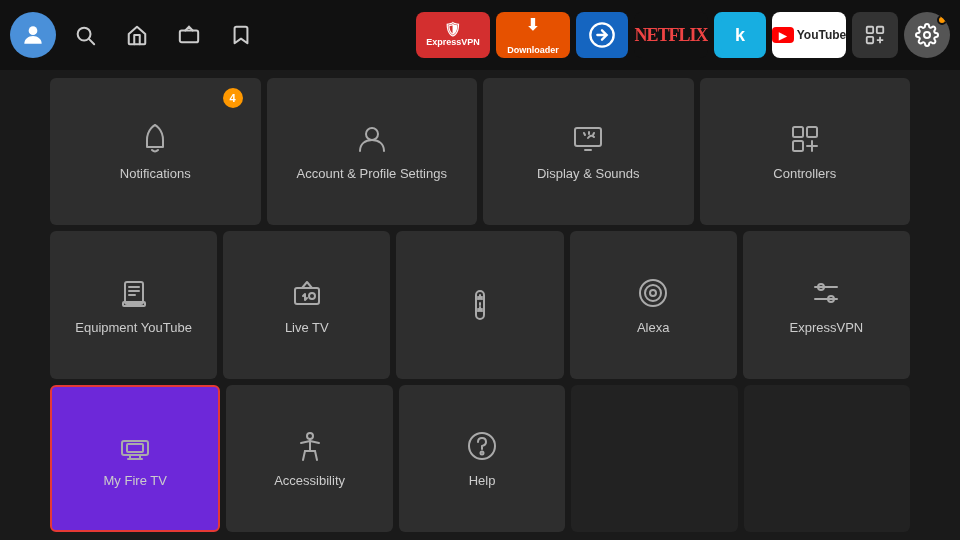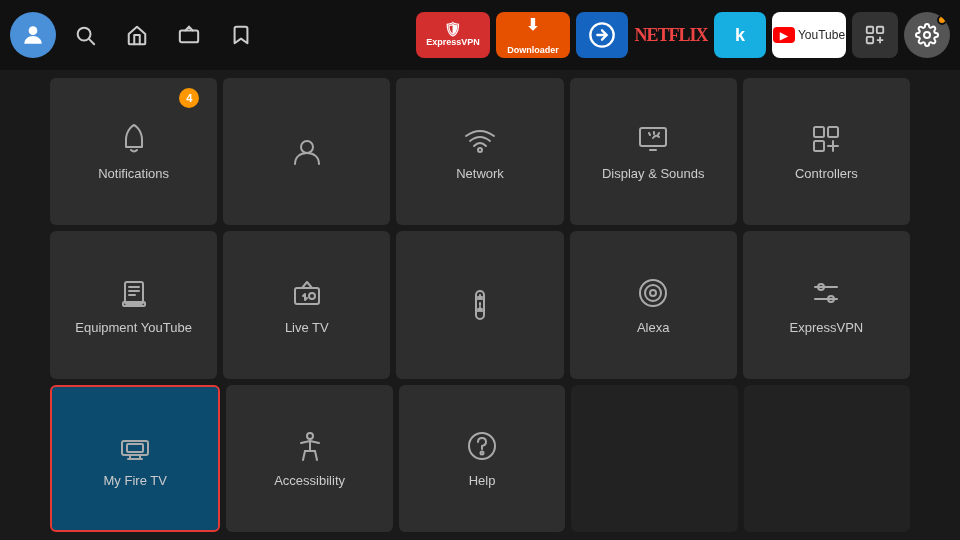--- a/index.html
+++ b/index.html
@@ -153,21 +153,21 @@
       align-items: center;
       justify-content: center;
       cursor: pointer;
       gap: 8px;
       padding: 10px;
       position: relative;
       transition: background 0.15s;
     }
 
     .grid-cell.selected {
-      background: #0c4a6e;
+      background: #6d28d9;
       border: 2px solid #e53935;
     }
 
     .grid-cell .cell-label {
       font-size: 13px;
       color: #ccc;
       text-align: center;
       line-height: 1.3;
     }
 
@@ -270,21 +270,21 @@
     <div style="width:38px; height:38px; background:#17aee1; border-radius:6px; display:flex; align-items:center; justify-content:center;">
       <span style="color:#fff; font-size:18px; font-weight:bold;">k</span>
     </div>
   </div>
 
   <div class="app-icon youtube">
     <div style="display:flex; align-items:center; gap:3px;">
       <div style="background:#ff0000; border-radius:4px; width:22px; height:16px; display:flex; align-items:center; justify-content:center;">
         <span style="color:#fff; font-size:10px;">▶</span>
       </div>
-      <span style="color:#282828; font-size:12px; font-weight:400;">YouTube</span>
+      <span style="color:#282828; font-size:12px; font-weight:700;">YouTube</span>
     </div>
   </div>
 
   <div class="app-icon appgrid">
     <svg width="22" height="22" viewBox="0 0 24 24" fill="none" stroke="#ccc" stroke-width="2">
       <rect x="3" y="3" width="7" height="7" rx="1"></rect>
       <rect x="14" y="3" width="7" height="7" rx="1"></rect>
       <rect x="3" y="14" width="7" height="7" rx="1"></rect>
       <line x1="14" y1="17.5" x2="21" y2="17.5" stroke="#ccc" stroke-width="2"></line>
       <line x1="17.5" y1="14" x2="17.5" y2="21" stroke="#ccc" stroke-width="2"></line>
@@ -312,31 +312,23 @@
         <path d="M16 30 Q19 33 22 30"></path>
       </svg>
       <span class="cell-label">Notifications</span>
     </div>
 
     <div class="grid-cell">
       <svg class="cell-svg" viewBox="0 0 38 38">
         <circle cx="19" cy="14" r="6"></circle>
         <path d="M7 31 C7 24 12 20 19 20 C26 20 31 24 31 31"></path>
       </svg>
-    </div>
-
-    <div class="grid-cell">
-      <svg class="cell-svg" viewBox="0 0 38 38">
-        <path d="M5 16 Q19 6 33 16"></path>
-        <path d="M9 21 Q19 13 29 21"></path>
-        <path d="M13 26 Q19 20 25 26"></path>
-        <circle cx="19" cy="30" r="2" stroke="#aaa" fill="#aaa"></circle>
-      </svg>
-      <span class="cell-label">Network</span>
-    </div>
+      <span class="cell-label">Account &amp; Profile Settings</span>
+    </div>
+
 
     <div class="grid-cell">
       <svg class="cell-svg" viewBox="0 0 38 38">
         <rect x="6" y="8" width="26" height="18" rx="2"></rect>
         <line x1="13" y1="26" x2="25" y2="26"></line>
         <line x1="16" y1="30" x2="22" y2="30"></line>
         <path d="M20 14 L20 12 M24 15 L25 13 M16 15 L15 13"></path>
         <path d="M19 18 Q22 14 25 17"></path>
       </svg>
       <span class="cell-label">Display &amp; Sounds</span>

